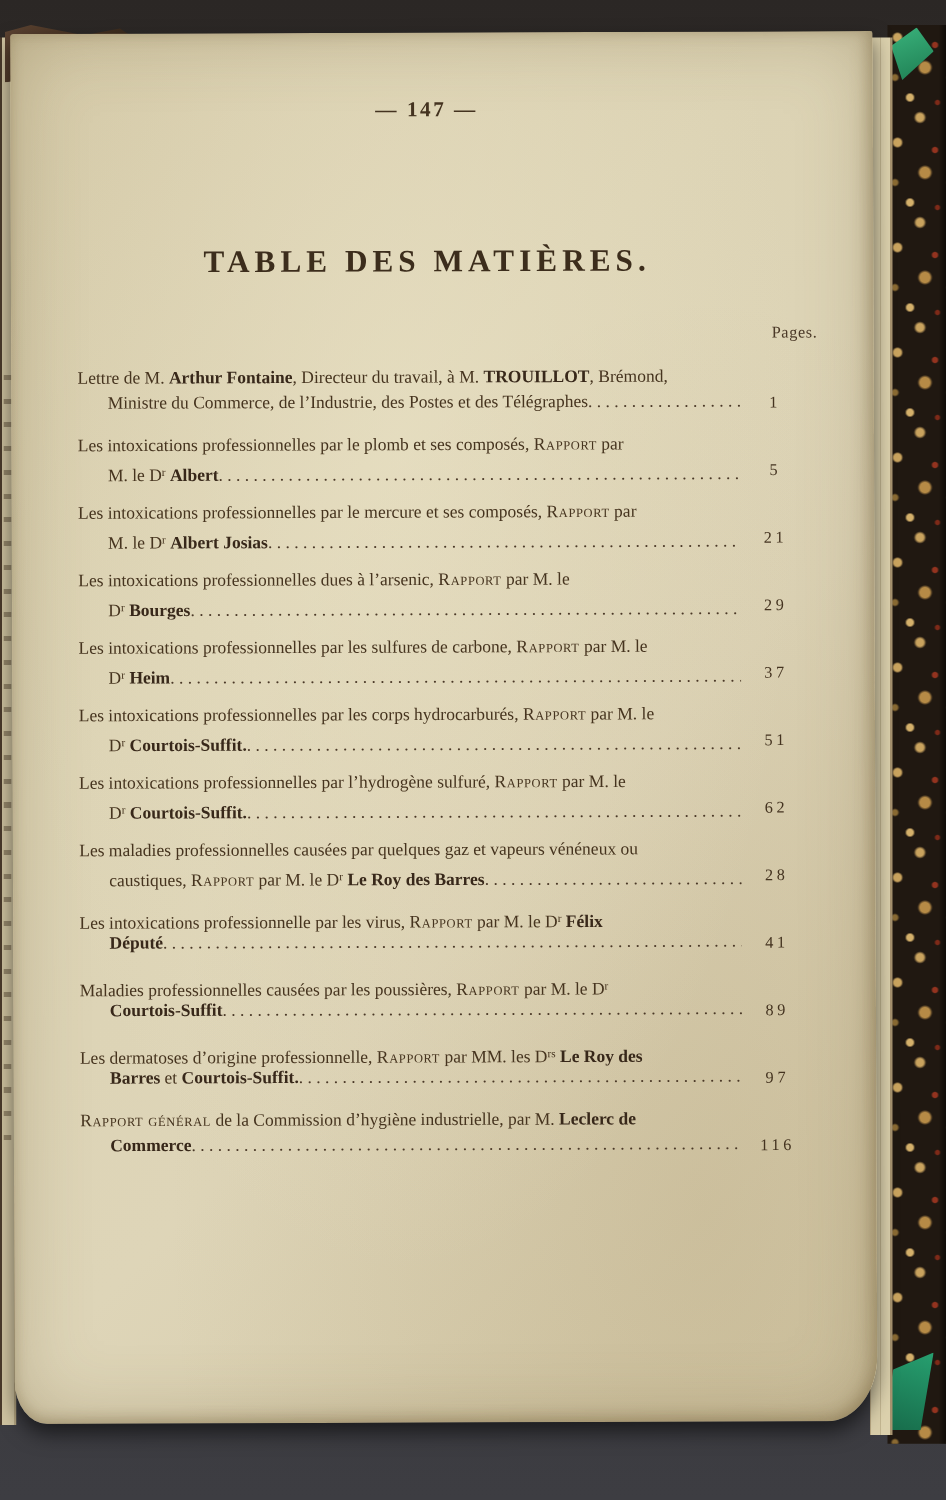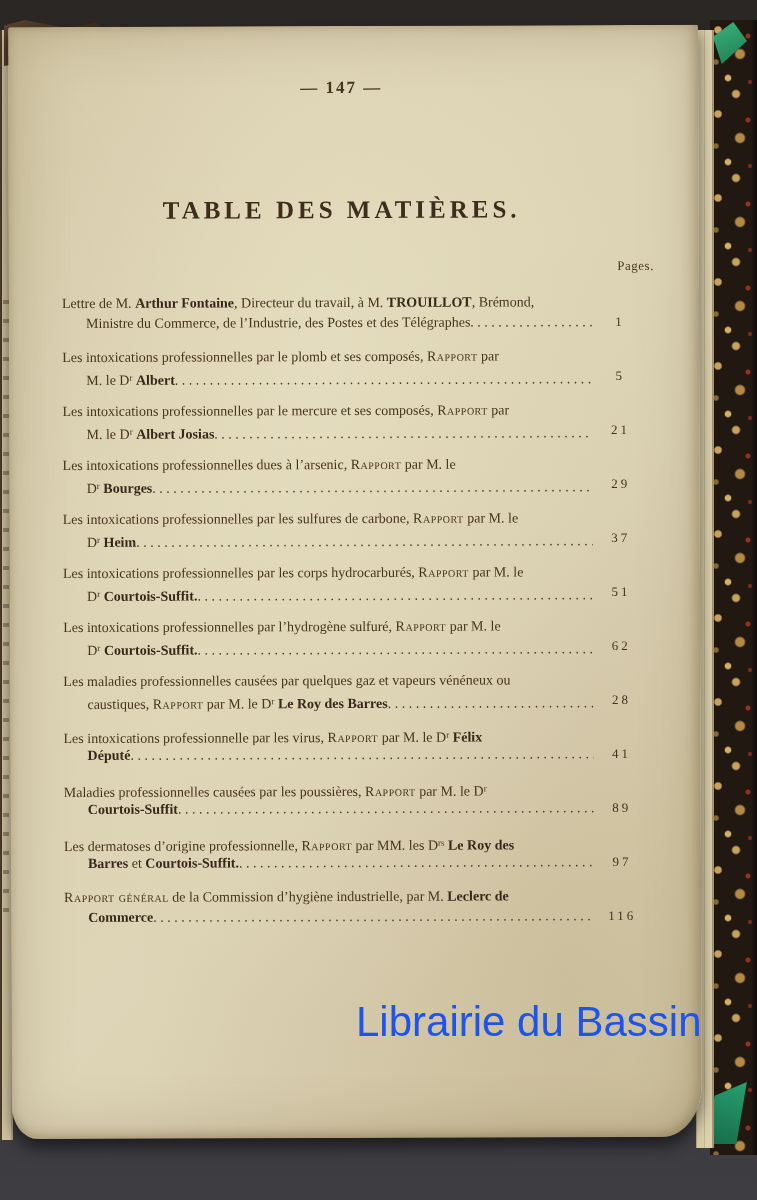--- a/index.html
+++ b/index.html
@@ -196,15 +196,14 @@
               <div class="line l1"><span class="s-sc">Rapport général</span><span class="s-n"> de la Commission d’hygiène industrielle, par M. </span><span class="s-b">Leclerc de</span></div>
               <div class="line l2"><span class="s-b">Commerce</span><span class="leader">....................................................................................................</span></div>
             </div>
             <div class="pageno">116</div>
           </div>
         </div>
 
     </div>
   </div>
 
-  <div class="watermark" style="color: rgb(29, 84, 238);">Librairie du Bassin</div>
 
 </div>
 
 </body></html>

